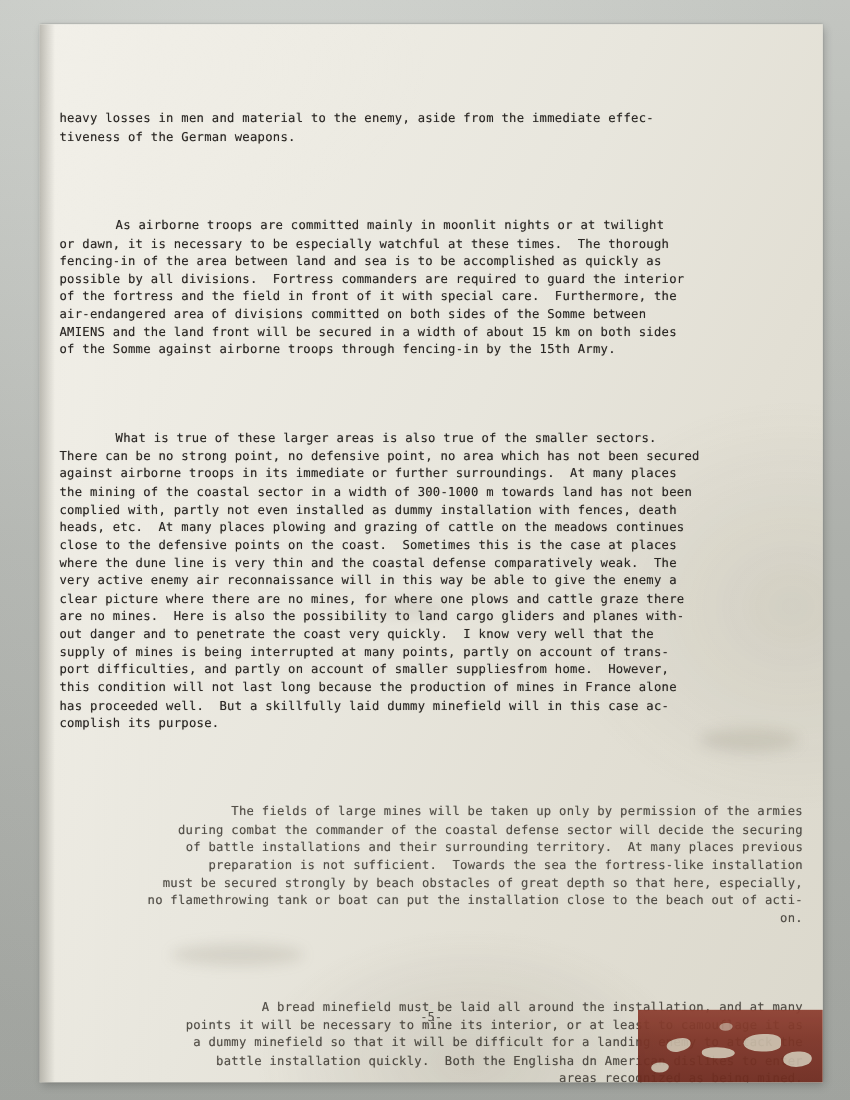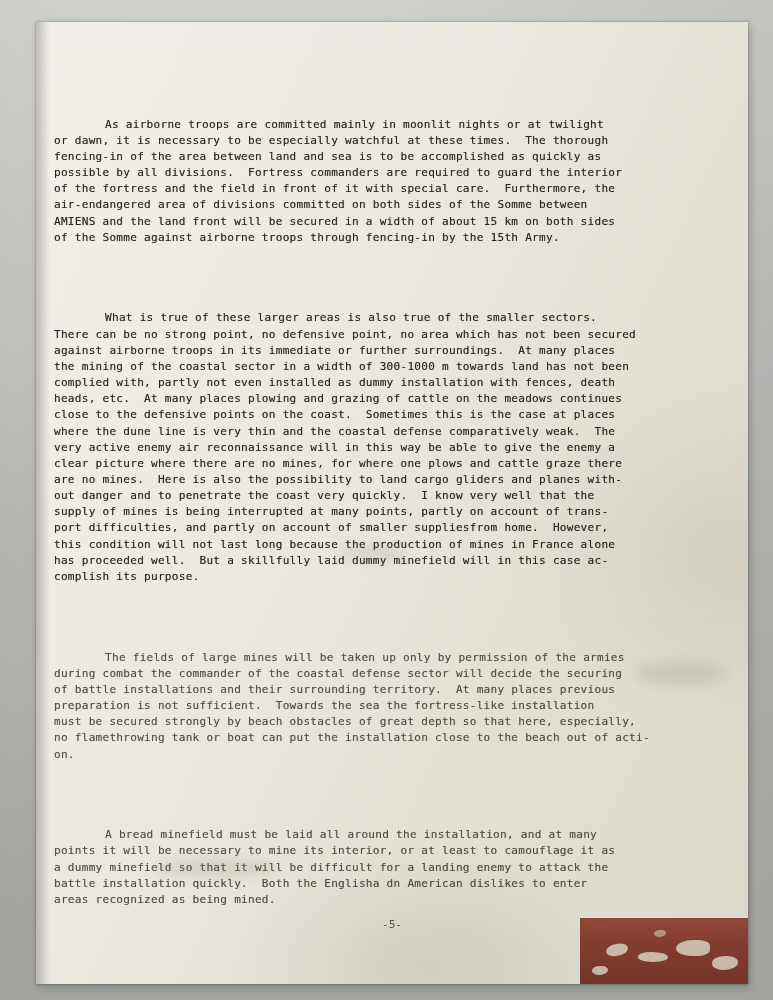--- a/index.html
+++ b/index.html
@@ -72,20 +72,21 @@
     letter-spacing: 0.25px;
     white-space: pre-wrap;
   }
   .para {
     margin: 0 0 16.1px 0;
     text-shadow: 0 0 0.7px rgba(40,36,32,0.45);
   }
   .para.faded {
     color: #3b3730;
     opacity: .86;
+    text-align: right;
   }
   .indent { display: inline-block; width: 4.6em; }
 
   .pagenum {
     position: absolute;
     left: 0;
     width: 712px;
     top: 896px;
     text-align: center;
     font-family: "DejaVu Sans Mono", monospace;
@@ -133,20 +134,22 @@
 </head>
 <body>
 
 <div class="scan">
 
   <div class="page">
     <div class="edge-left"></div>
 
     <div class="text">
 
+      <p class="para">heavy losses in men and material to the enemy, aside from the immediate effec-
+tiveness of the German weapons.</p>
 
       <p class="para"><span class="indent"></span><span>As airborne troops are committed mainly in moonlit nights or at twilight
 or dawn, it is necessary to be especially watchful at these times.  The thorough
 fencing-in of the area between land and sea is to be accomplished as quickly as
 possible by all divisions.  Fortress commanders are required to guard the interior
 of the fortress and the field in front of it with special care.  Furthermore, the
 air-endangered area of divisions committed on both sides of the Somme between
 AMIENS and the land front will be secured in a width of about 15 km on both sides
 of the Somme against airborne troops through fencing-in by the 15th Army.</span></p>
 

